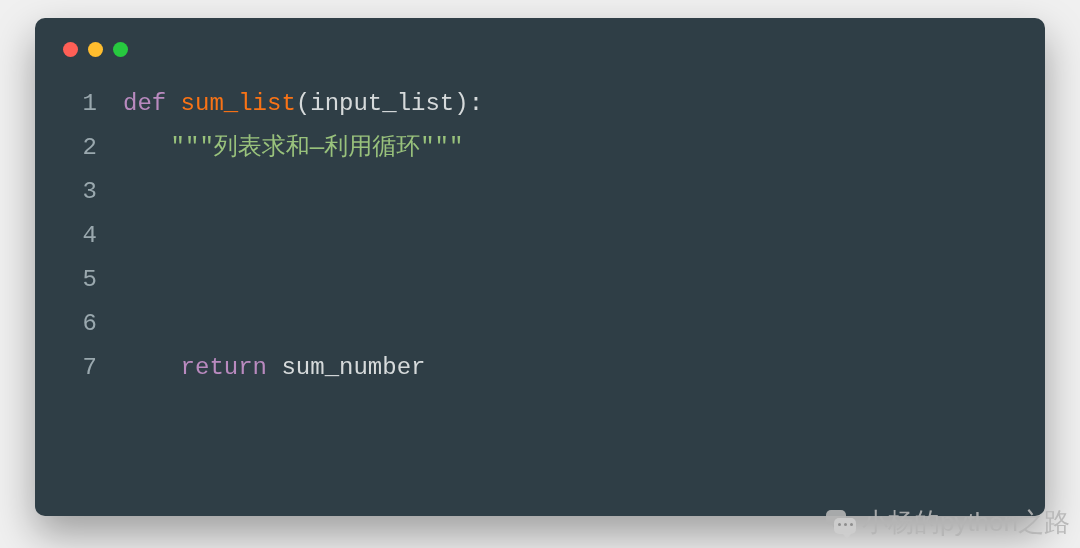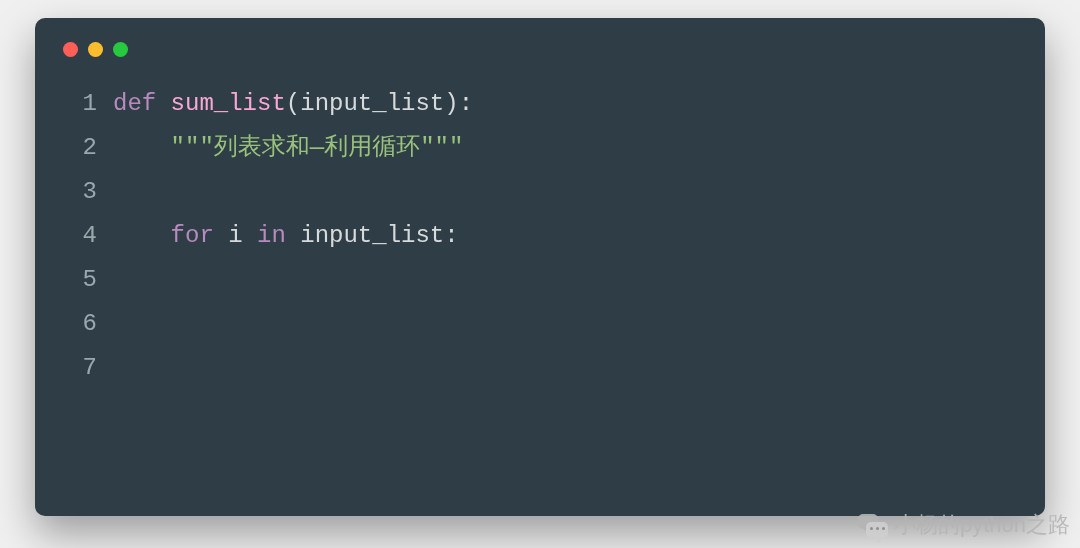--- a/index.html
+++ b/index.html
@@ -56,39 +56,39 @@
     .lineno {
       color: #9aa8ae;
       width: 72px;
       text-align: right;
       padding-right: 16px;
       user-select: none;
     }
     .code {
       color: #d6dadb;
     }
-    .tok-keyword { color: #b98abf; }
-    .tok-funcname { color: #f9a8d4; }
+    .tok-keyword { color: #b98abf; margin-left: 10px; }
+    .tok-funcname { color: #f97316; }
     .tok-paren { color: #d6dadb; }
     .tok-param { color: #d6dadb; }
     .tok-colon { color: #d6dadb; }
     .tok-string { color: #99c27c; }
     .tok-ident { color: #d6dadb; }
     .tok-op { color: #d6dadb; }
     .tok-number { color: #d19a66; }
     .watermark {
       position: absolute;
       right: 10px;
       bottom: 8px;
       display: flex;
-      align-items: flex-end;
+      align-items: center;
       gap: 6px;
       color: #b5b5b5;
       font-family: "PingFang SC", "Microsoft YaHei", sans-serif;
-      font-size: 22px;
+      font-size: 26px;
       opacity: 0.9;
     }
     .wm-icon {
       width: 30px;
       height: 26px;
       position: relative;
     }
     .bubble {
       position: absolute;
       background: #b5b5b5;
@@ -145,24 +145,24 @@
 <div class="code-window">
   <div class="traffic-lights">
     <div class="dot red"></div>
     <div class="dot yellow"></div>
     <div class="dot green"></div>
   </div>
   <div class="code-area" id="code-area">
       <div class="code-line"><span class="lineno">1</span><span class="code"><span class="tok-keyword">def </span><span class="tok-funcname">sum_list</span><span class="tok-paren">(</span><span class="tok-param">input_list</span><span class="tok-paren">)</span><span class="tok-colon">:</span></span></div>
       <div class="code-line"><span class="lineno">2</span><span class="code"><span>    </span><span class="tok-string">"""列表求和—利用循环"""</span></span></div>
       <div class="code-line"><span class="lineno">3</span></div>
-      <div class="code-line"><span class="lineno">4</span><span class="code"><span>    </span><span class="tok-keyword">for </span><span class="tok-ident">i </span><span class="tok-keyword">in </span><span class="tok-ident">input_list</span><span class="tok-colon">:</span></span></div>
+      <div class="code-line"><span class="lineno">4</span></div>
       <div class="code-line"><span class="lineno">5</span></div>
       <div class="code-line"><span class="lineno">6</span><span class="code"></span></div>
-      <div class="code-line"><span class="lineno">7</span></div>
+      <div class="code-line"><span class="lineno">7</span><span class="code"><span>    </span><span class="tok-keyword">return </span><span class="tok-ident">sum_number</span></span></div>
     </div>
 </div>
 
 <div class="watermark">
   <div class="wm-icon">
     <div class="bubble back"></div>
     <div class="bubble front">
         <div class="dots">
           <span></span>
           <span></span>

